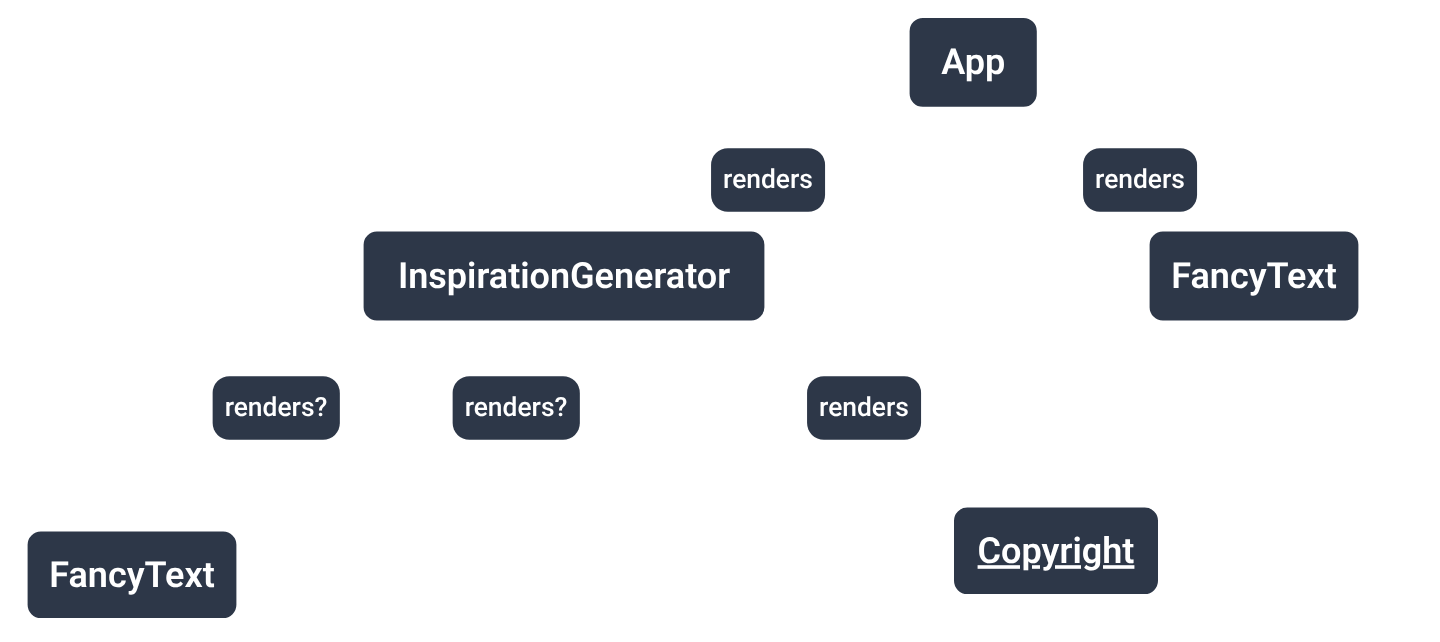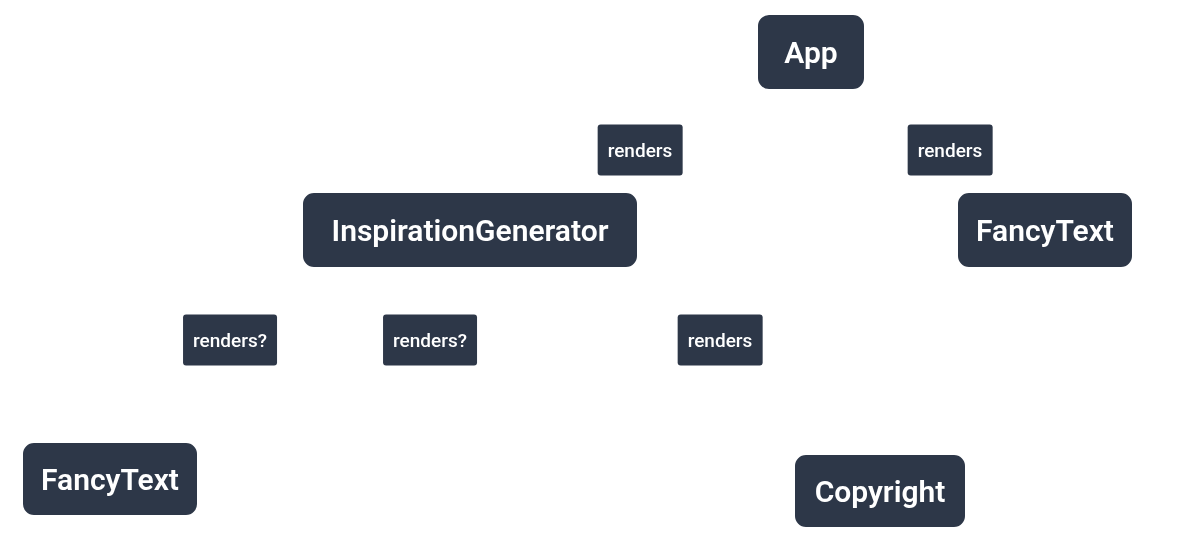--- a/index.html
+++ b/index.html
@@ -36,24 +36,24 @@
     box-sizing: border-box;
     padding: 0 24px;
     white-space: nowrap;
   }
   .node.big   { font-size: 30px; height: 80px; }
   .node.med   { font-size: 30px; height: 78px; }
   .edge-label {
     position: absolute;
     background: #2d3748;
     color: #ffffff;
-    font-size: 19px;
+    font-size: 22px;
     font-weight: 500;
     padding: 14px 10px;
-    border-radius: 3px;
+    border-radius: 14px;
     transform: translate(-50%, -50%);
     white-space: nowrap;
   }
 </style>
 </head>
 <body>
 
 <div class="canvas">
 
   <svg class="edges" viewBox="0 0 1200 535">
@@ -79,21 +79,21 @@
 
   <div class="node big" style="left:955px; top:190px; width:180px;">
     <span>FancyText</span>
   </div>
 
   <div class="node med" style="left:20px; top:440px; width:180px;">
     <span>FancyText</span>
   </div>
 
 
-  <div class="node med" style="left:792px; top:452px; width:176px;">
+  <div class="node med" style="left:792px; top:420px; width:176px;text-decoration:underline;">
     <span>Copyright</span>
   </div>
 
   <span class="edge-label" style="left:640px; top:150px;">renders</span>
 
   <span class="edge-label" style="left:950px; top:150px;">renders</span>
 
   <span class="edge-label" style="left:720px; top:340px;">renders</span>
 
   <span class="edge-label" style="left:230px; top:340px;">renders?</span>

